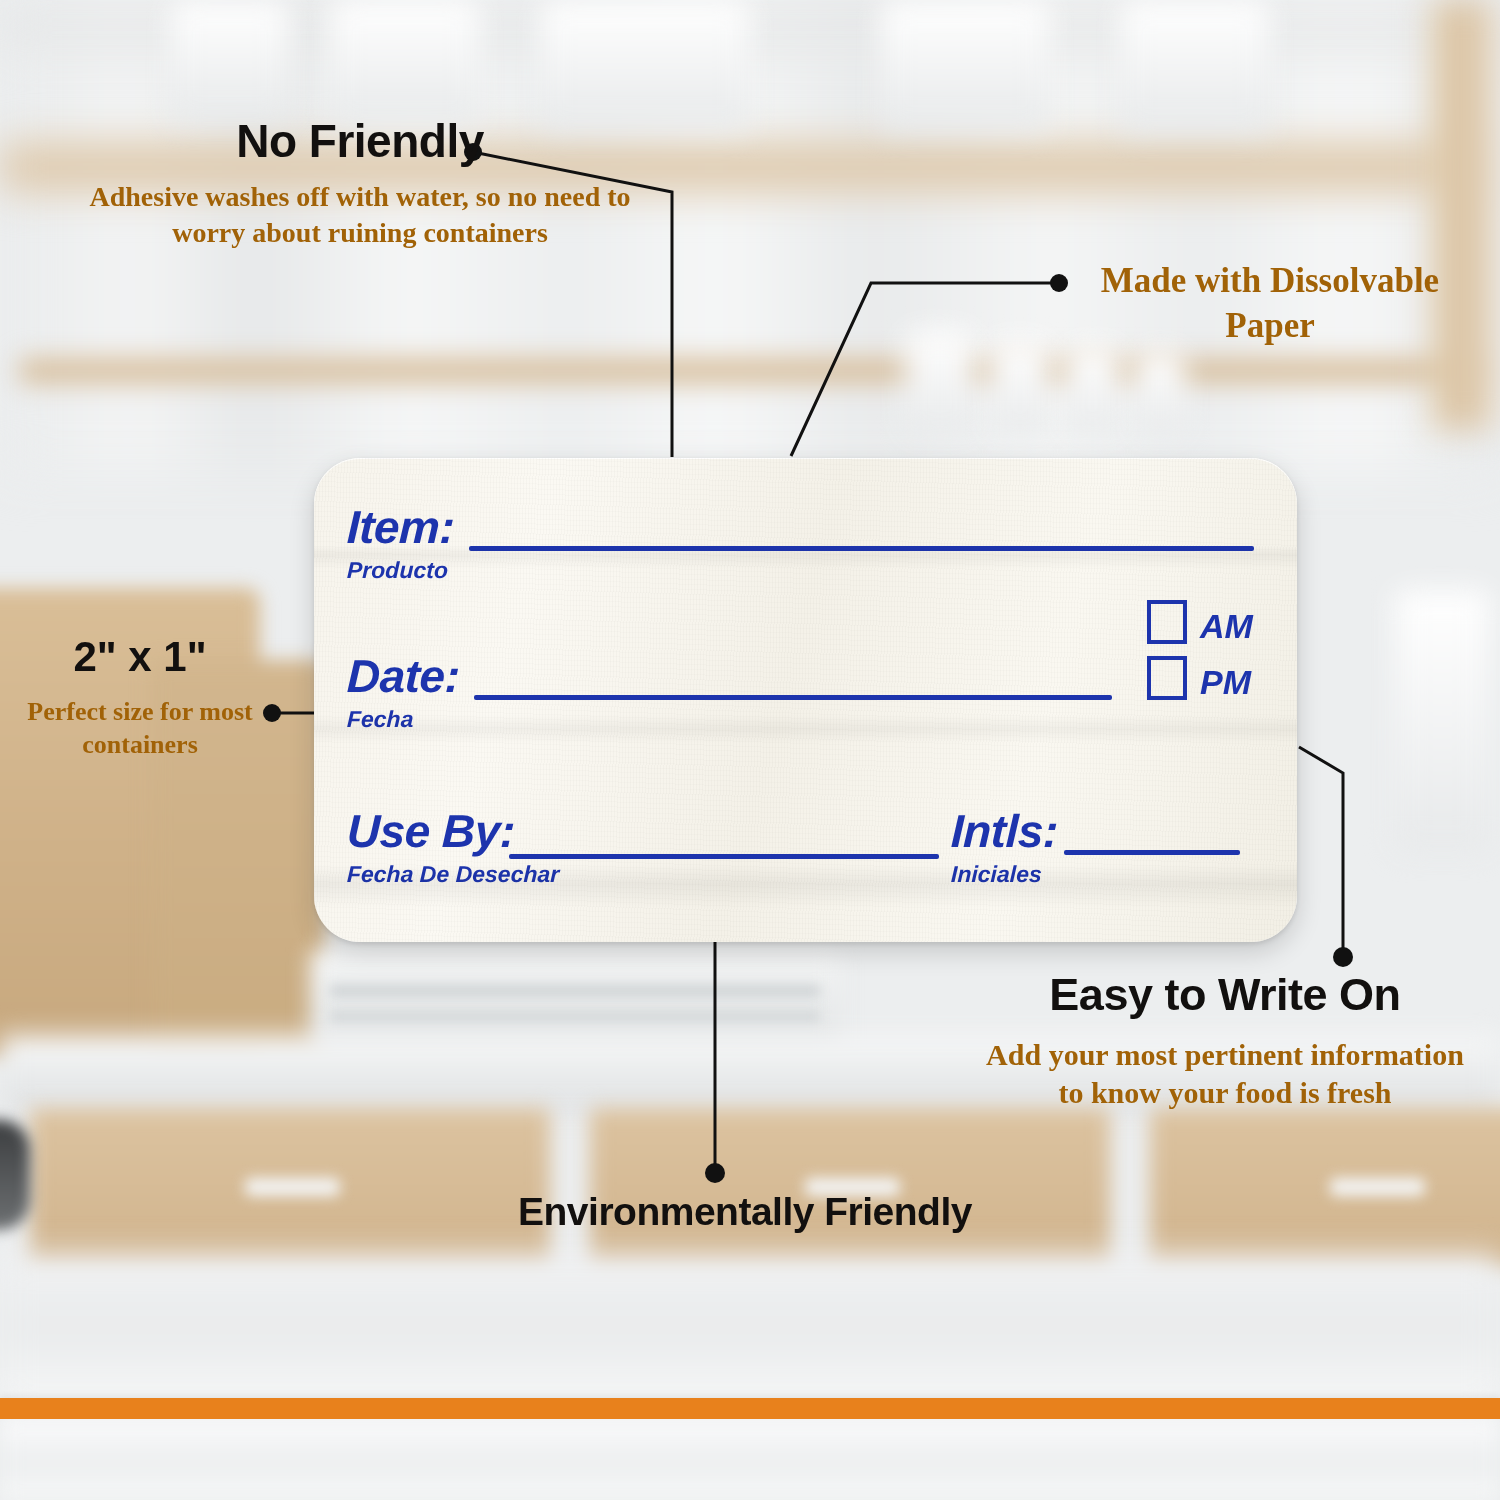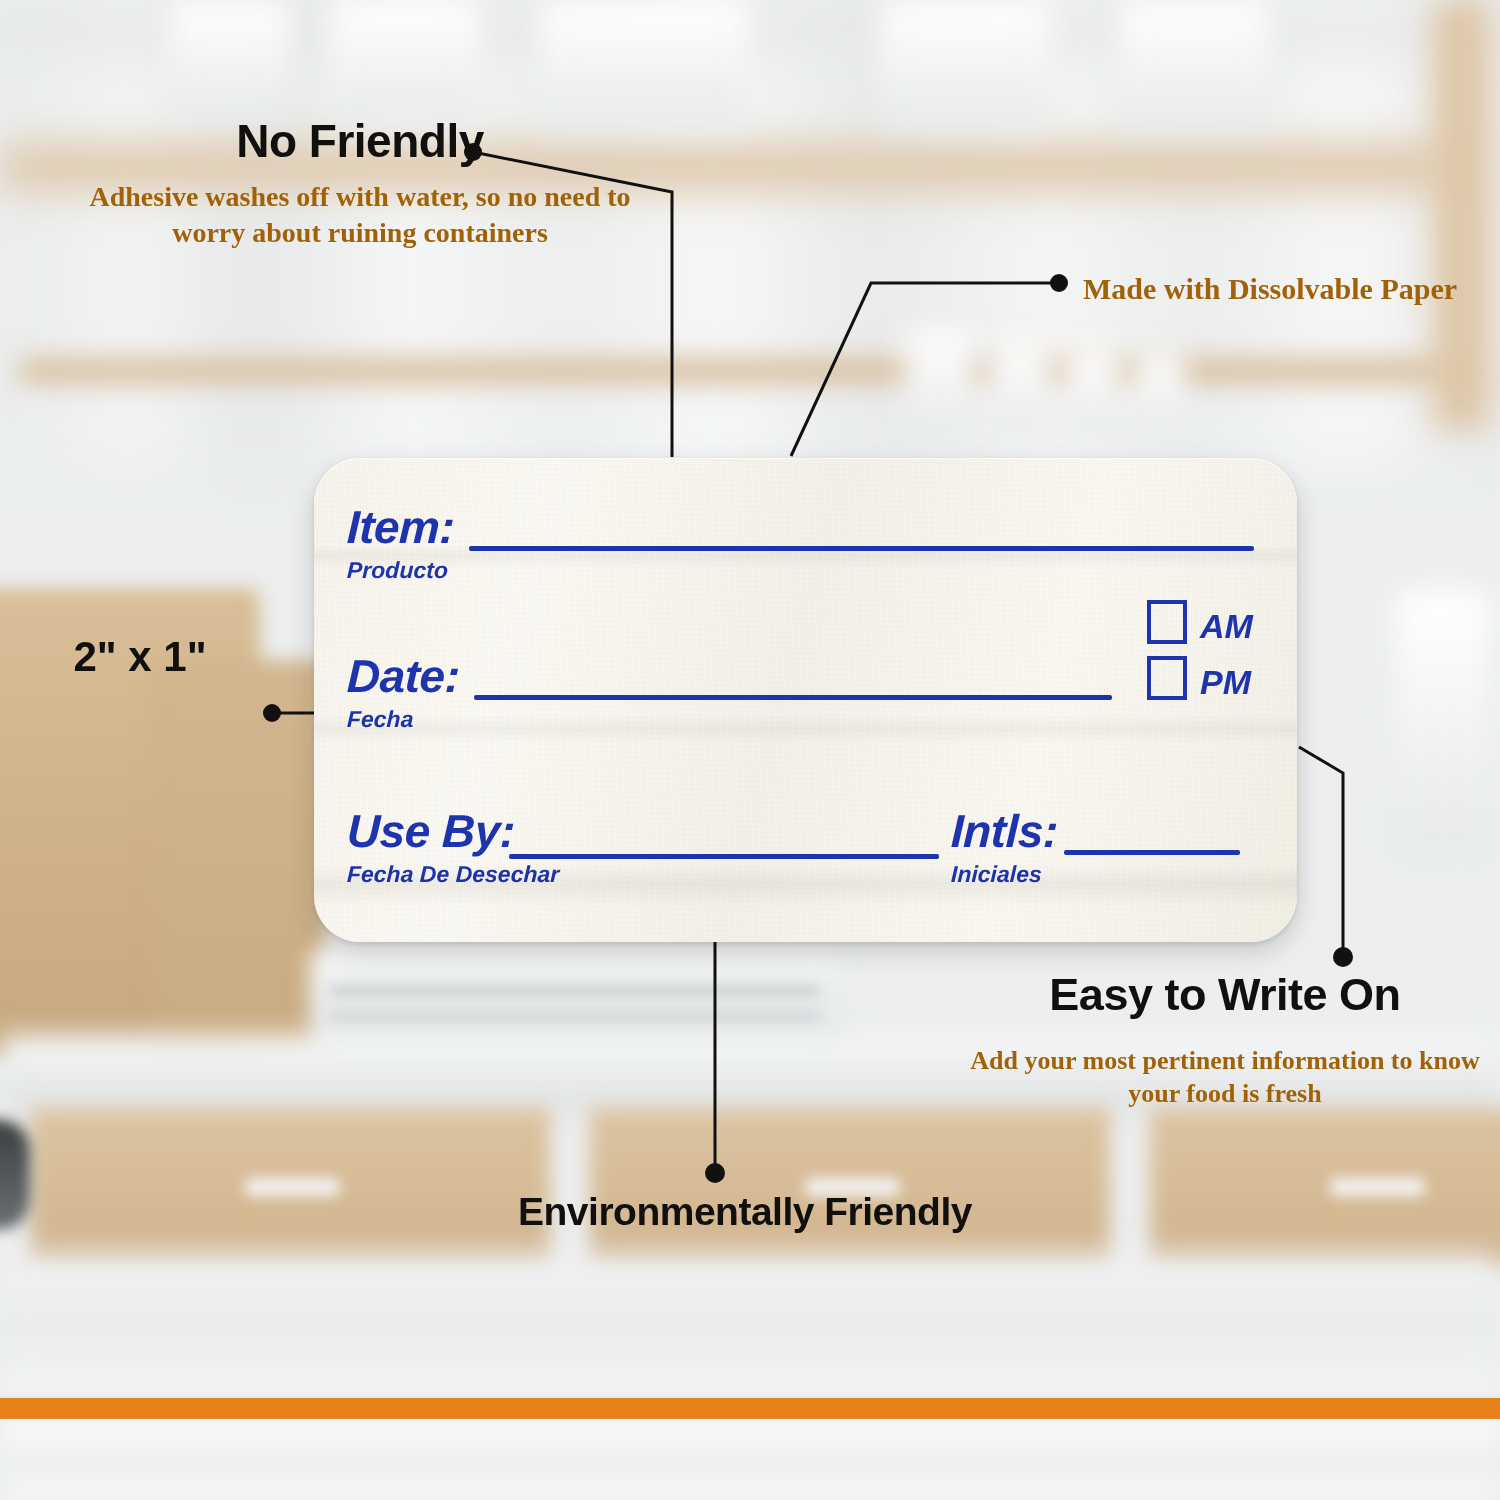--- a/index.html
+++ b/index.html
@@ -240,29 +240,29 @@
     color:#a16207;
     line-height:1.28;
   }
 
   #callout-no-residue { left:60px; top:118px; width:600px; text-align:center; }
   #callout-no-residue .ttl  { font-size:46px; letter-spacing:-.5px; }
   #callout-no-residue .body { font-size:28px; margin-top:14px; }
 
   #callout-easy-remove { left:1055px; top:258px; width:430px; text-align:center; }
   #callout-easy-remove .ttl  { font-size:44px; letter-spacing:-.5px; }
-  #callout-easy-remove .body { font-size:30px; margin-top:12px; }
+  #callout-easy-remove .body { font-size:35px; margin-top:1px; }
 
   #callout-size { left:0px; top:636px; width:280px; text-align:center; }
   #callout-size .ttl  { font-size:42px; letter-spacing:0px; }
   #callout-size .body { font-size:26px; margin-top:16px; }
 
   #callout-write-on { left:970px; top:972px; width:510px; text-align:center; }
   #callout-write-on .ttl  { font-size:45px; letter-spacing:-.5px; }
-  #callout-write-on .body { font-size:26px; margin-top:26px; }
+  #callout-write-on .body { font-size:30px; margin-top:18px; }
 
   #callout-eco { left:375px; top:1192px; width:740px; text-align:center; }
   #callout-eco .ttl  { font-size:39px; letter-spacing:-.5px; }
   #callout-eco .body { font-size:28px; margin-top:10px; }
 </style>
 </head>
 <body>
 
 <div id="stage">
 
@@ -363,20 +363,21 @@
     <div class="ttl">No Friendly</div>
     <div class="body">Adhesive washes off with water, so no need to worry about ruining containers</div>
   </div>
 
   <div class="callout" id="callout-easy-remove">
     <div class="body">Made with Dissolvable Paper</div>
   </div>
 
   <div class="callout" id="callout-size">
     <div class="ttl">2" x 1"</div>
+    <div class="body">Perfect size for most containers</div>
   </div>
 
   <div class="callout" id="callout-write-on">
     <div class="ttl">Easy to Write On</div>
     <div class="body">Add your most pertinent information to know your food is fresh</div>
   </div>
 
   <div class="callout" id="callout-eco">
     <div class="ttl">Environmentally Friendly</div>
   </div>

